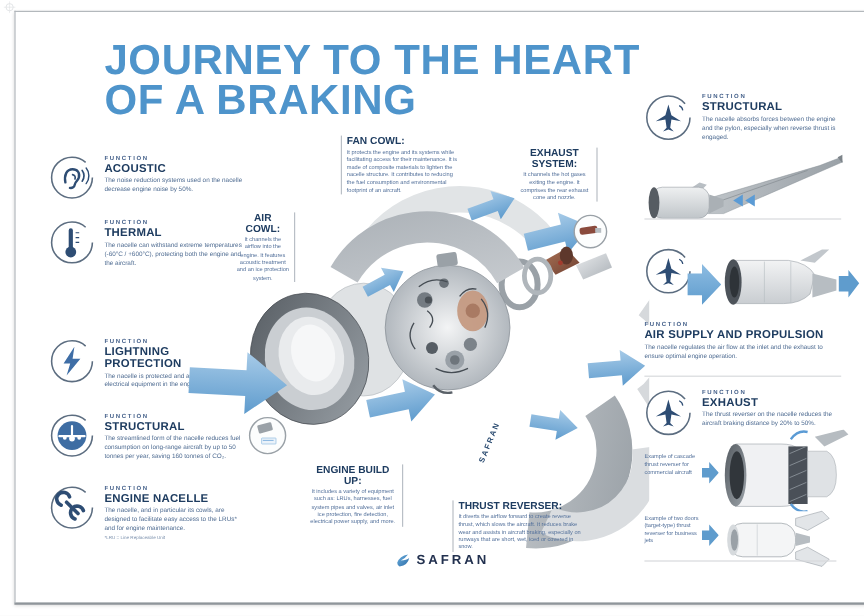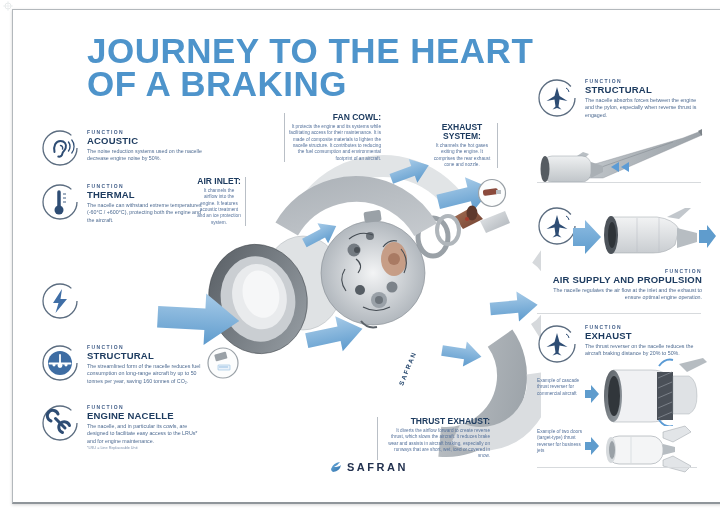--- a/index.html
+++ b/index.html
@@ -16,21 +16,21 @@
   
   .fn{position:absolute;display:flex;gap:8px;}
   .fn .ic{flex:0 0 38px;height:38px;}
   .fn .tx{width:118px;}
   .kick{font-size:5px;font-weight:bold;letter-spacing:1.4px;color:#44608a;}
   .fname{font-size:9.5px;font-weight:bold;color:#1e3c60;letter-spacing:.2px;line-height:1.05;margin-top:1px;}
   .fdesc{font-size:5.3px;line-height:1.4;color:#4e6b91;margin-top:2px;}
   .fnote{font-size:3.8px;color:#7b90ac;margin-top:1px;}
 
   
-  .clabel{position:absolute;z-index:5;text-align:right;}
+  .clabel{position:absolute;z-index:5;}
   .ct{font-size:8.5px;font-weight:bold;color:#1e3c60;line-height:1.05;}
   .cd{font-size:4.7px;line-height:1.35;color:#54719b;margin-top:2px;}
   .bl{border-left:1px solid #b9bfc6;padding-left:4px;}
   .br{border-right:1px solid #b9bfc6;padding-right:4px;text-align:center;}
 
   .caption{position:absolute;font-size:4.7px;line-height:1.35;color:#54719b;}
   .divider{position:absolute;height:1px;background:#d7dadd;}
   .absimg{position:absolute;}
 
   .logo{position:absolute;left:316px;top:450px;display:flex;align-items:center;gap:4px;}
@@ -99,20 +99,25 @@
       </div>
     </div>
 
 
     <div class="fn" style="left:28px;top:272px">
       <div class="ic">
         <svg width="38" height="38">
             <circle cx="19" cy="19" r="17" fill="none" stroke="#5c6d80" stroke-width="1.3" stroke-dasharray="92 18"></circle>
         <polygon points="21,7 12,21 17.5,21 14.5,31 26,17 19.5,17" fill="#3f6ea6"></polygon>
           </svg>
+      </div>
+      <div class="tx">
+        <div class="kick">FUNCTION</div>
+        <div class="fname">LIGHTNING PROTECTION</div>
+        <div class="fdesc">The nacelle is protected and assists in protecting electrical equipment in the engine environment.</div>
       </div>
     </div>
 
     <div class="fn" style="left:28px;top:334px">
       <div class="ic">
         <svg width="38" height="38">
             <circle cx="19" cy="19" r="17" fill="none" stroke="#5c6d80" stroke-width="1.3" stroke-dasharray="92 18"></circle>
         <circle cx="19" cy="19" r="12" fill="#3e6da3"></circle>
         <g stroke="#fff" stroke-width="1.8" stroke-linecap="round">
               <line x1="8.5" y1="19.5" x2="29.5" y2="19.5"></line>
@@ -251,29 +256,33 @@
       <use href="#arrP" fill="url(#gArr)" transform="translate(148,132) rotate(-28) scale(.95)"></use>
       <use href="#arrP" fill="url(#gArr)" transform="translate(338,193) rotate(-5) scale(1.25)"></use>
       <use href="#arrP" fill="url(#gArr)" transform="translate(293,237) rotate(9) scale(1.05)"></use>
     </svg>
 
     <div class="clabel bl" style="left:271px;top:103px;width:92px">
       <div class="ct">FAN COWL:</div>
       <div class="cd">It protects the engine and its systems while facilitating access for their maintenance. It is made of composite materials to lighten the nacelle structure. It contributes to reducing the fuel consumption and environmental footprint of an aircraft.</div>
     </div>
     <div class="clabel br" style="left:184px;top:167px;width:44px">
-      <div class="ct">AIR INLET:</div>
+      <div class="ct">AIR COWL:</div>
       <div class="cd">It channels the airflow into the engine. It features acoustic treatment and an ice protection system.</div>
     </div>
     <div class="clabel br" style="left:418px;top:113px;width:62px">
       <div class="ct">EXHAUST SYSTEM:</div>
       <div class="cd">It channels the hot gases exiting the engine. It comprises the rear exhaust cone and nozzle.</div>
     </div>
+    <div class="clabel br" style="left:244px;top:377px;width:74px">
+      <div class="ct">ENGINE BUILD UP:</div>
+      <div class="cd">It includes a variety of equipment such as: LRUs, harnesses, fuel system pipes and valves, air inlet ice protection, fire detection, electrical power supply, and more.</div>
+    </div>
     <div class="clabel bl" style="left:364px;top:407px;width:108px">
-      <div class="ct">THRUST EXHAUST:</div>
+      <div class="ct">THRUST REVERSER:</div>
       <div class="cd">It diverts the airflow forward to create reverse thrust, which slows the aircraft. It reduces brake wear and assists in aircraft braking, especially on runways that are short, wet, iced or covered in snow.</div>
     </div>
 
     <div class="fn" style="left:524px;top:68px">
       <div class="ic" style="flex-basis:40px">
         <svg width="40" height="40">
             <circle cx="20" cy="20" r="18" fill="none" stroke="#5c6d80" stroke-width="1.3" stroke-dasharray="100 14"></circle>
         <path d="M20 9l2.5 9 8 5-8-1.5-1 7 3 3-4.5-1.5-4.5 1.5 3-3-1-7-8 1.5 8-5z" fill="#2e4d74"></path>
         <path d="M29 10a5 5 0 0 1 3 4" fill="none" stroke="#2e4d74" stroke-width="1"></path>
           </svg>

